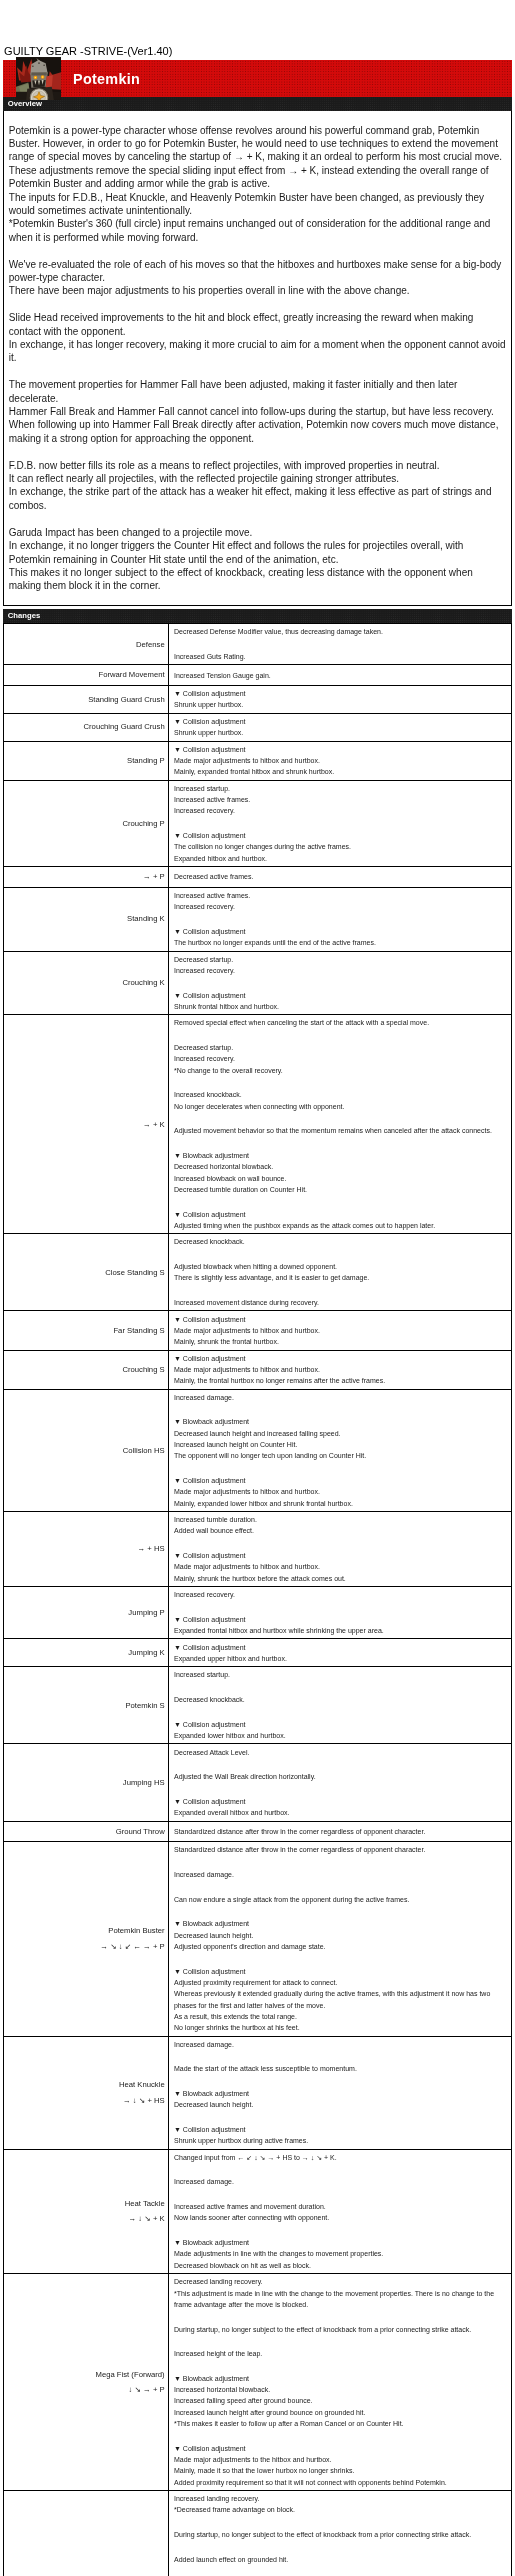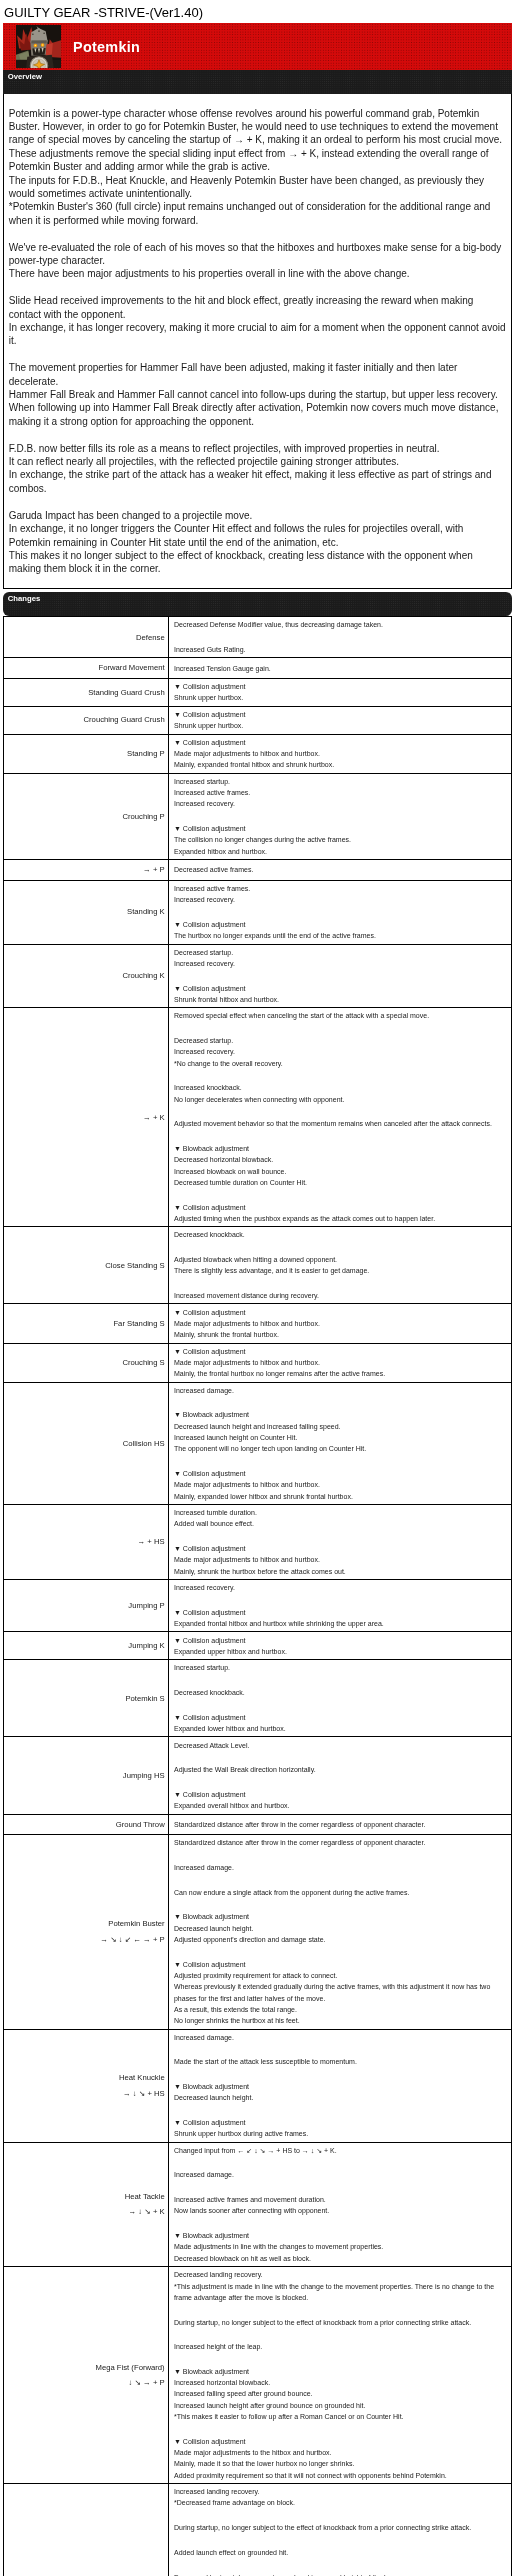--- a/index.html
+++ b/index.html
@@ -1,29 +1,29 @@
 <!DOCTYPE html>
 <html style="font-size:8.2px"><head>
 <meta charset="utf-8">
 <style>
   html,body{margin:0;padding:0;background:#fff;}
   body{width:515px;font-family:"Liberation Sans","DejaVu Sans",sans-serif;color:#1a1a1a;}
   .page{padding:0 2.6px;}
-  .app-title{font-size:13px;color:#000;padding:4.6px 0 3.6px 1.5px;}
+  .app-title{font-size:11px;color:#000;padding:4.6px 0 3.6px 1.5px;margin-top:40px;}
   
-  .char-header{height:47px;background-color:#d40a0a;
+  .char-header{height:37px;background-color:#d40a0a;
     background-image:radial-gradient(rgba(0,0,0,.38) 0.5px,transparent 0.7px);
     background-size:2.6px 2.6px;display:flex;align-items:center;}
   .portrait-box{width:45px;height:43px;margin-left:13px;flex:0 0 auto;overflow:hidden;}
   .char-name{color:#fff;font-size:14.4px;font-weight:bold;margin-left:12.4px;letter-spacing:0.3px;}
   
-  .section-bar{height:24px;line-height:14px;background-color:#1b1b1b;
+  .section-bar{height:14px;line-height:14px;background-color:#1b1b1b;
     background-image:radial-gradient(rgba(255,255,255,.07) 0.5px,transparent 0.7px);
     background-size:2.1px 2.1px;color:#fff;font-weight:bold;font-size:7.7px;padding-left:5.2px;}
-  .changes-bar{margin-top:3.1px;border-radius:6px;}
+  .changes-bar{margin-top:3.1px;}
   
   .overview-body{border:1px solid #000;border-top:none;padding:12.4px 5.2px 12.4px 5.2px;
     font-size:10px;line-height:13.4px;}
   .para{min-height:13.4px;}
   
   table.changes{width:100%;border-collapse:collapse;border:1px solid #000;table-layout:fixed;}
   td{border:1px solid #000;vertical-align:middle;}
   td.move{width:158px;text-align:right;font-size:7.7px;line-height:15.5px;padding:2.1px 3.1px;}
   td.details{padding:2.1px 5.2px;font-size:7px;line-height:11.3px;}
   .line{min-height:11.3px;}
@@ -80,21 +80,21 @@
       <div class="para">The inputs for F.D.B., Heat Knuckle, and Heavenly Potemkin Buster have been changed, as previously they would sometimes activate unintentionally.</div>
       <div class="para">*Potemkin Buster's 360 (full circle) input remains unchanged out of consideration for the additional range and when it is performed while moving forward.</div>
       <div class="para"></div>
       <div class="para">We've re-evaluated the role of each of his moves so that the hitboxes and hurtboxes make sense for a big-body power-type character.</div>
       <div class="para">There have been major adjustments to his properties overall in line with the above change.</div>
       <div class="para"></div>
       <div class="para">Slide Head received improvements to the hit and block effect, greatly increasing the reward when making contact with the opponent.</div>
       <div class="para">In exchange, it has longer recovery, making it more crucial to aim for a moment when the opponent cannot avoid it.</div>
       <div class="para"></div>
       <div class="para">The movement properties for Hammer Fall have been adjusted, making it faster initially and then later decelerate.</div>
-      <div class="para">Hammer Fall Break and Hammer Fall cannot cancel into follow-ups during the startup, but upper less recovery.</div>
+      <div class="para">Hammer Fall Break and Hammer Fall cannot cancel into follow-ups during the startup, but have less recovery.</div>
       <div class="para">When following up into Hammer Fall Break directly after activation, Potemkin now covers much move distance, making it a strong option for approaching the opponent.</div>
       <div class="para"></div>
       <div class="para">F.D.B. now better fills its role as a means to reflect projectiles, with improved properties in neutral.</div>
       <div class="para">It can reflect nearly all projectiles, with the reflected projectile gaining stronger attributes.</div>
       <div class="para">In exchange, the strike part of the attack has a weaker hit effect, making it less effective as part of strings and combos.</div>
       <div class="para"></div>
       <div class="para">Garuda Impact has been changed to a projectile move.</div>
       <div class="para">In exchange, it no longer triggers the Counter Hit effect and follows the rules for projectiles overall, with Potemkin remaining in Counter Hit state until the end of the animation, etc.</div>
       <div class="para">This makes it no longer subject to the effect of knockback, creating less distance with the opponent when making them block it in the corner.</div>
     </div>

